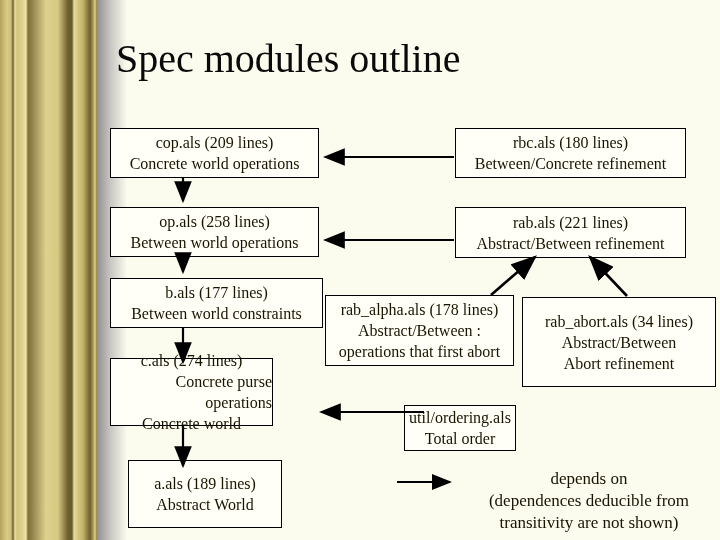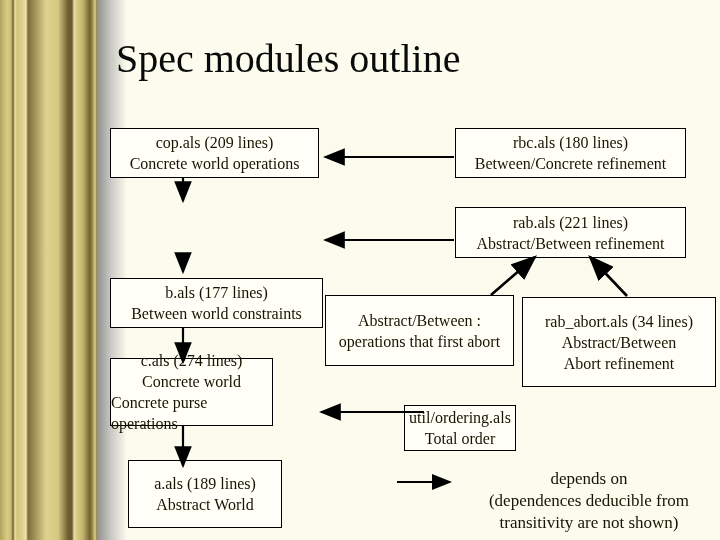--- a/index.html
+++ b/index.html
@@ -27,21 +27,21 @@
     background:linear-gradient(to right, #8f8f8f 0px, #c9c9c4 14px, #fbfbee 30px);
   }
   .title {
     position:absolute; left:116px; top:36px; width:560px;
     font-size:40px; line-height:1.15; color:#0a0a0a; letter-spacing:0px;
   }
   .node {
     position:absolute; box-sizing:border-box;
     background:#fffff7; border:1.5px solid #000;
     display:flex; flex-direction:column; justify-content:center; align-items:center;
-    font-size:16px; line-height:21px; text-align:left; color:#181400;
+    font-size:16px; line-height:21px; text-align:right; color:#181400;
   }
   .legend-text {
     position:absolute; left:469px; top:468px; width:240px;
     font-size:17px; line-height:22px; text-align:center; color:#181400;
   }
   .legend-text div { white-space:nowrap; }
   svg.overlay {
     position:absolute; left:0; top:0; width:720px; height:540px;
     pointer-events:none;
   }
@@ -59,46 +59,51 @@
   <div class="node" style="left:110px;top:128px;width:209px;height:50px">
     <div>cop.als (209 lines)</div>
     <div>Concrete world operations</div>
   </div>
 
   <div class="node" style="left:455px;top:128px;width:231px;height:50px">
     <div>rbc.als (180 lines)</div>
     <div>Between/Concrete refinement</div>
   </div>
 
+  <div class="node" style="left:110px;top:207px;width:209px;height:50px">
+    <div>op.als (258 lines)</div>
+    <div>Between world operations</div>
+  </div>
 
   <div class="node" style="left:455px;top:207px;width:231px;height:51px">
     <div>rab.als (221 lines)</div>
     <div>Abstract/Between refinement</div>
   </div>
 
   <div class="node" style="left:110px;top:278px;width:213px;height:50px">
     <div>b.als (177 lines)</div>
     <div>Between world constraints</div>
   </div>
 
   <div class="node" style="left:325px;top:295px;width:189px;height:71px">
+    <div>rab_alpha.als (178 lines)</div>
     <div>Abstract/Between :</div>
     <div>operations that first abort</div>
   </div>
 
   <div class="node" style="left:522px;top:297px;width:194px;height:90px">
     <div>rab_abort.als (34 lines)</div>
     <div>Abstract/Between</div>
     <div>Abort refinement</div>
   </div>
 
   <div class="node" style="left:110px;top:358px;width:163px;height:68px">
     <div>c.als (274 lines)</div>
+    <div>Concrete purse operations</div>
     <div>Concrete world</div>
-    <div>Concrete purse operations</div>
   </div>
 
   <div class="node" style="left:404px;top:405px;width:112px;height:46px">
     <div>util/ordering.als</div>
     <div>Total order</div>
   </div>
 
   <div class="node" style="left:128px;top:460px;width:154px;height:68px">
     <div>a.als (189 lines)</div>
     <div>Abstract World</div>

